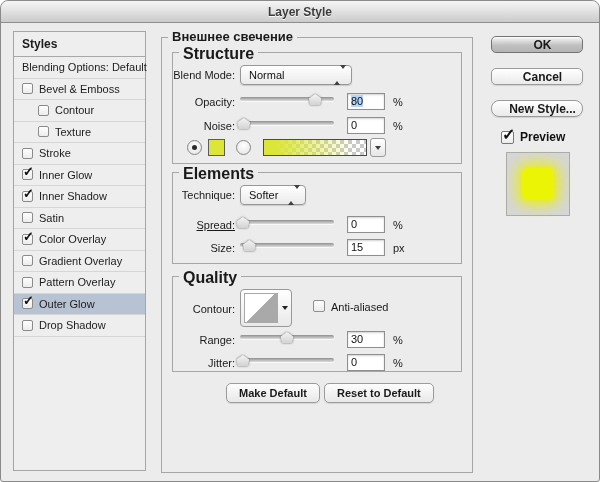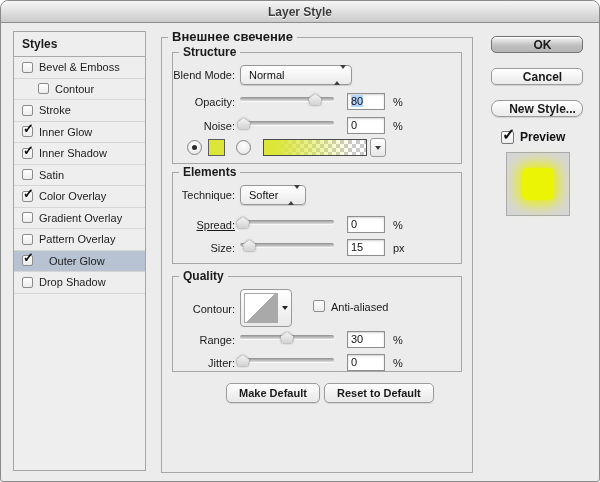--- a/index.html
+++ b/index.html
@@ -10,29 +10,29 @@
     border-radius:7px 7px 0 0;display:flex;align-items:center;justify-content:center;
     font-size:12px;font-weight:700;color:#3c3c3c;text-shadow:0 1px 0 rgba(255,255,255,.85);}
   
   .sidebar{position:absolute;left:12px;top:30px;width:133px;height:440px;background:#eeeeee;
     border:1px solid #a5a5a5;}
   .side-header{height:25px;line-height:25px;padding-left:8px;font-size:12px;font-weight:600;color:#1c1c1c;
     border-bottom:1px solid #a8a8a8;}
   .side-row{height:21.5px;display:flex;align-items:center;padding-left:8px;border-bottom:1px solid #d6d6d6;
     font-size:11px;color:#1c1c1c;position:relative;}
   .side-row.indent{padding-left:24px;}
-  .side-row.selected{background:var(--row-selected,#b7c3d3);gap:10px;}
+  .side-row.selected{background:var(--row-selected,#b7c3d3);}
   .cb{width:11px;height:11px;border:1px solid #8b8b8b;border-radius:2px;
     background:linear-gradient(#ffffff,#ececec);margin-right:6px;position:relative;flex-shrink:0;}
   .cb.checked::after{content:"✓";position:absolute;left:0px;top:-6px;font-size:13px;font-weight:700;color:#111;}
   .side-label{white-space:nowrap;}
   
   .groupbox{position:absolute;border:1px solid #a6a6a6;}
   .gb-legend{position:absolute;top:-8px;left:6px;background:#ececec;padding:0 4px;font-weight:700;
-    font-size:12px;color:#1a1a1a;white-space:nowrap;}
+    font-size:16px;color:#1a1a1a;white-space:nowrap;}
   .gb-legend.big{font-size:13px;top:-9px;}
   .row-label{position:absolute;width:62px;text-align:right;font-size:11px;color:#1a1a1a;white-space:nowrap;}
   .unit{position:absolute;font-size:11px;color:#1a1a1a;}
   
   .popup{position:absolute;height:20px;border:1px solid #979797;border-radius:4px;
     background:linear-gradient(#ffffff,#eaeaea);box-shadow:0 1px 1px rgba(0,0,0,.15);
     display:flex;align-items:center;padding-left:8px;font-size:11px;color:#111;}
   .stepper{position:absolute;right:5px;top:50%;transform:translateY(-50%);}
   .tri-up{width:0;height:0;border-left:3.5px solid transparent;border-right:3.5px solid transparent;
     border-bottom:4px solid #3f3f3f;margin-bottom:2px;}
@@ -94,26 +94,33 @@
 
 <div class="window">
   <div class="titlebar">
     <span>Layer Style</span>
   </div>
 
   <div class="sidebar">
     <div class="side-header">Styles</div>
     <div>
         <div class="side-row">
+          <span class="side-label">Blending Options: Default</span>
+        </div>
+        <div class="side-row">
           <span class="cb"></span>
           <span class="side-label">Bevel &amp; Emboss</span>
         </div>
         <div class="side-row indent">
           <span class="cb"></span>
           <span class="side-label">Contour</span>
+        </div>
+        <div class="side-row indent">
+          <span class="cb"></span>
+          <span class="side-label">Texture</span>
         </div>
         <div class="side-row">
           <span class="cb"></span>
           <span class="side-label">Stroke</span>
         </div>
         <div class="side-row">
           <span class="cb checked"></span>
           <span class="side-label">Inner Glow</span>
         </div>
         <div class="side-row">

